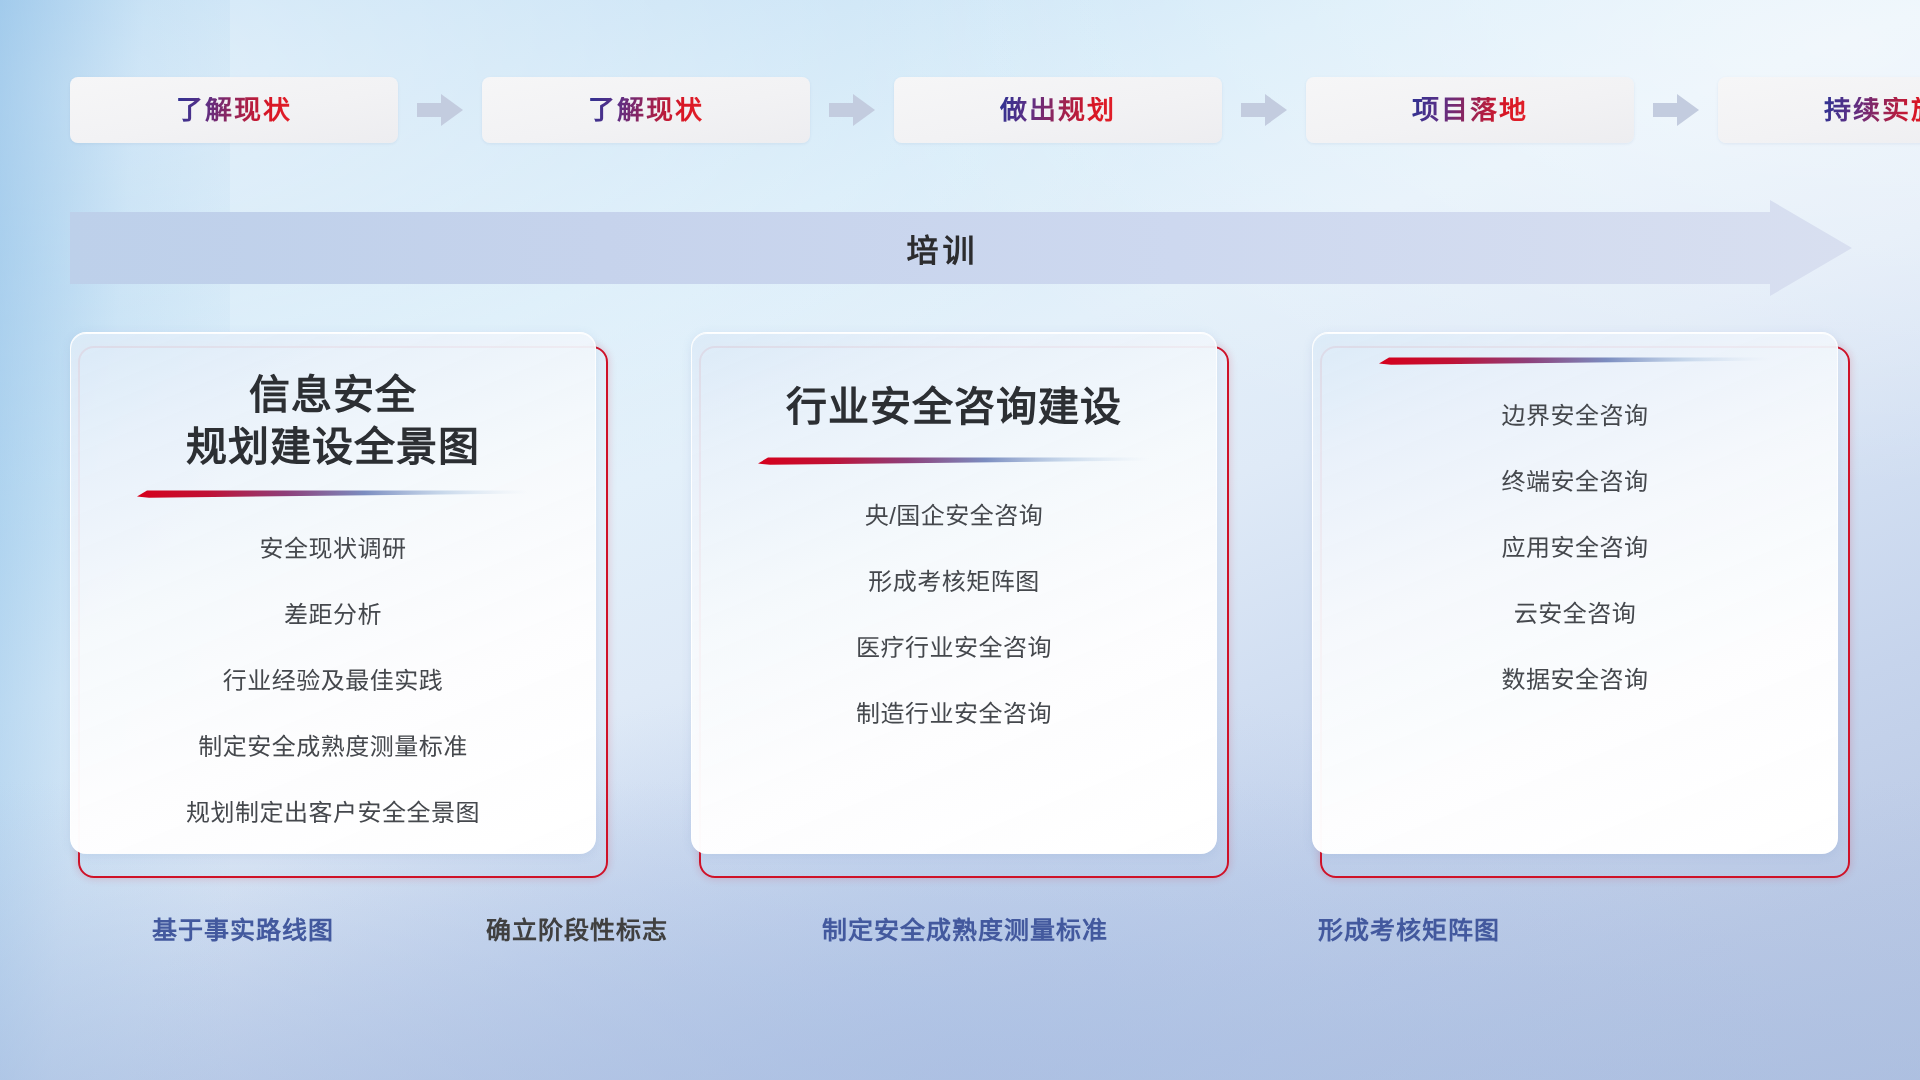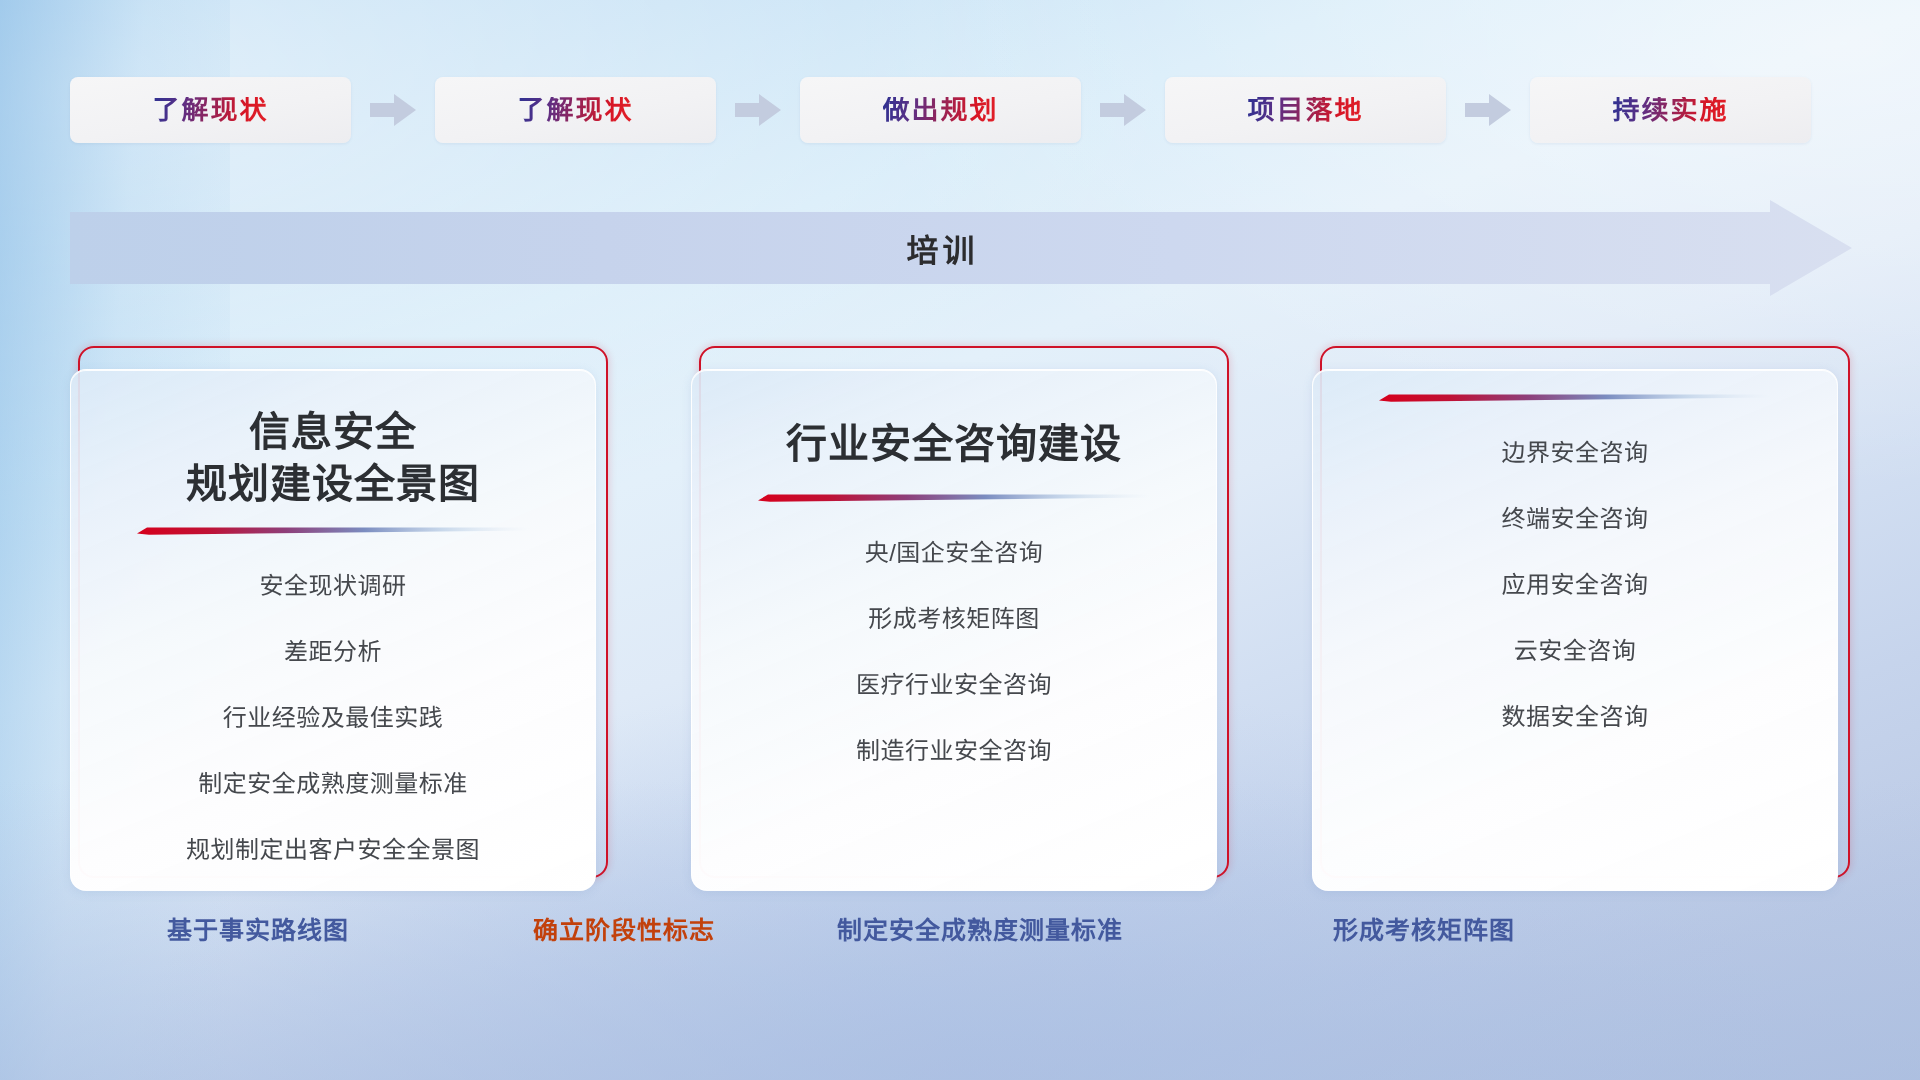--- a/index.html
+++ b/index.html
@@ -54,21 +54,21 @@
     left: 70px;
     top: 76px;
     width: 1782px;
     height: 68px;
     display: flex;
     align-items: center;
   }
   .step-box {
     position: relative;
     flex: 0 0 auto;
-    width: 281px;
+    width: 328px;
     height: 66px;
     border-radius: 8px;
     background: linear-gradient(170deg, #f6f6f7 0%, #f2f2f4 55%, #ededf0 100%);
     display: flex;
     align-items: center;
     justify-content: center;
     box-shadow: 0 1px 3px rgba(80,110,160,0.10);
   }
   
   .step-box::before {
@@ -171,21 +171,20 @@
         rgba(246,249,252,0.97) 42%,
         rgba(253,253,254,0.99) 68%,
         rgba(255,255,255,1) 100%);
     box-shadow:
       0 2px 10px rgba(110,140,190,0.16),
       inset 0 1px 0 rgba(255,255,255,0.9);
     overflow: hidden;
     display: flex;
     flex-direction: column;
     align-items: center;
-    margin-top: 37px;
   }
   .card-title {
     margin-top: 48px;
     width: 100%;
     text-align: center;
     font-size: 41px;
     font-weight: 700;
     line-height: 1.28;
     letter-spacing: 1px;
     color: #2c2f33;
@@ -214,21 +213,21 @@
     white-space: nowrap;
   }
 
   
   .card--tall .card-title { margin-top: 36px; }
   .card--tall .card-divider { margin-top: 14px; }
 
   
   #footers {
     position: absolute;
-    left: 15px;
+    left: 0;
     top: 910px;
     width: 1632px;
     height: 48px;
     text-decoration: underline;
   }
   .footer-label {
     position: absolute;
     top: 0;
     font-size: 25px;
     font-weight: 700;
@@ -380,16 +379,16 @@
           <div class="card-list-item">应用安全咨询</div>
           <div class="card-list-item">云安全咨询</div>
           <div class="card-list-item">数据安全咨询</div>
         </div>
       </div>
     </div>
   </div>
 
 <div id="footers">
     <div class="footer-label" style="left: 243px; color: rgb(67, 89, 158);">基于事实路线图</div>
-    <div class="footer-label" style="left: 577px; color: #c2410c; margin-left: 32px;">确立阶段性标志</div>
+    <div class="footer-label" style="left: 577px; color: #404040;">确立阶段性标志</div>
     <div class="footer-label" style="left: 965px; color: rgb(67, 89, 158);">制定安全成熟度测量标准</div>
     <div class="footer-label" style="left: 1409px; color: rgb(67, 89, 158);">形成考核矩阵图</div>
   </div>
 
 </body></html>

